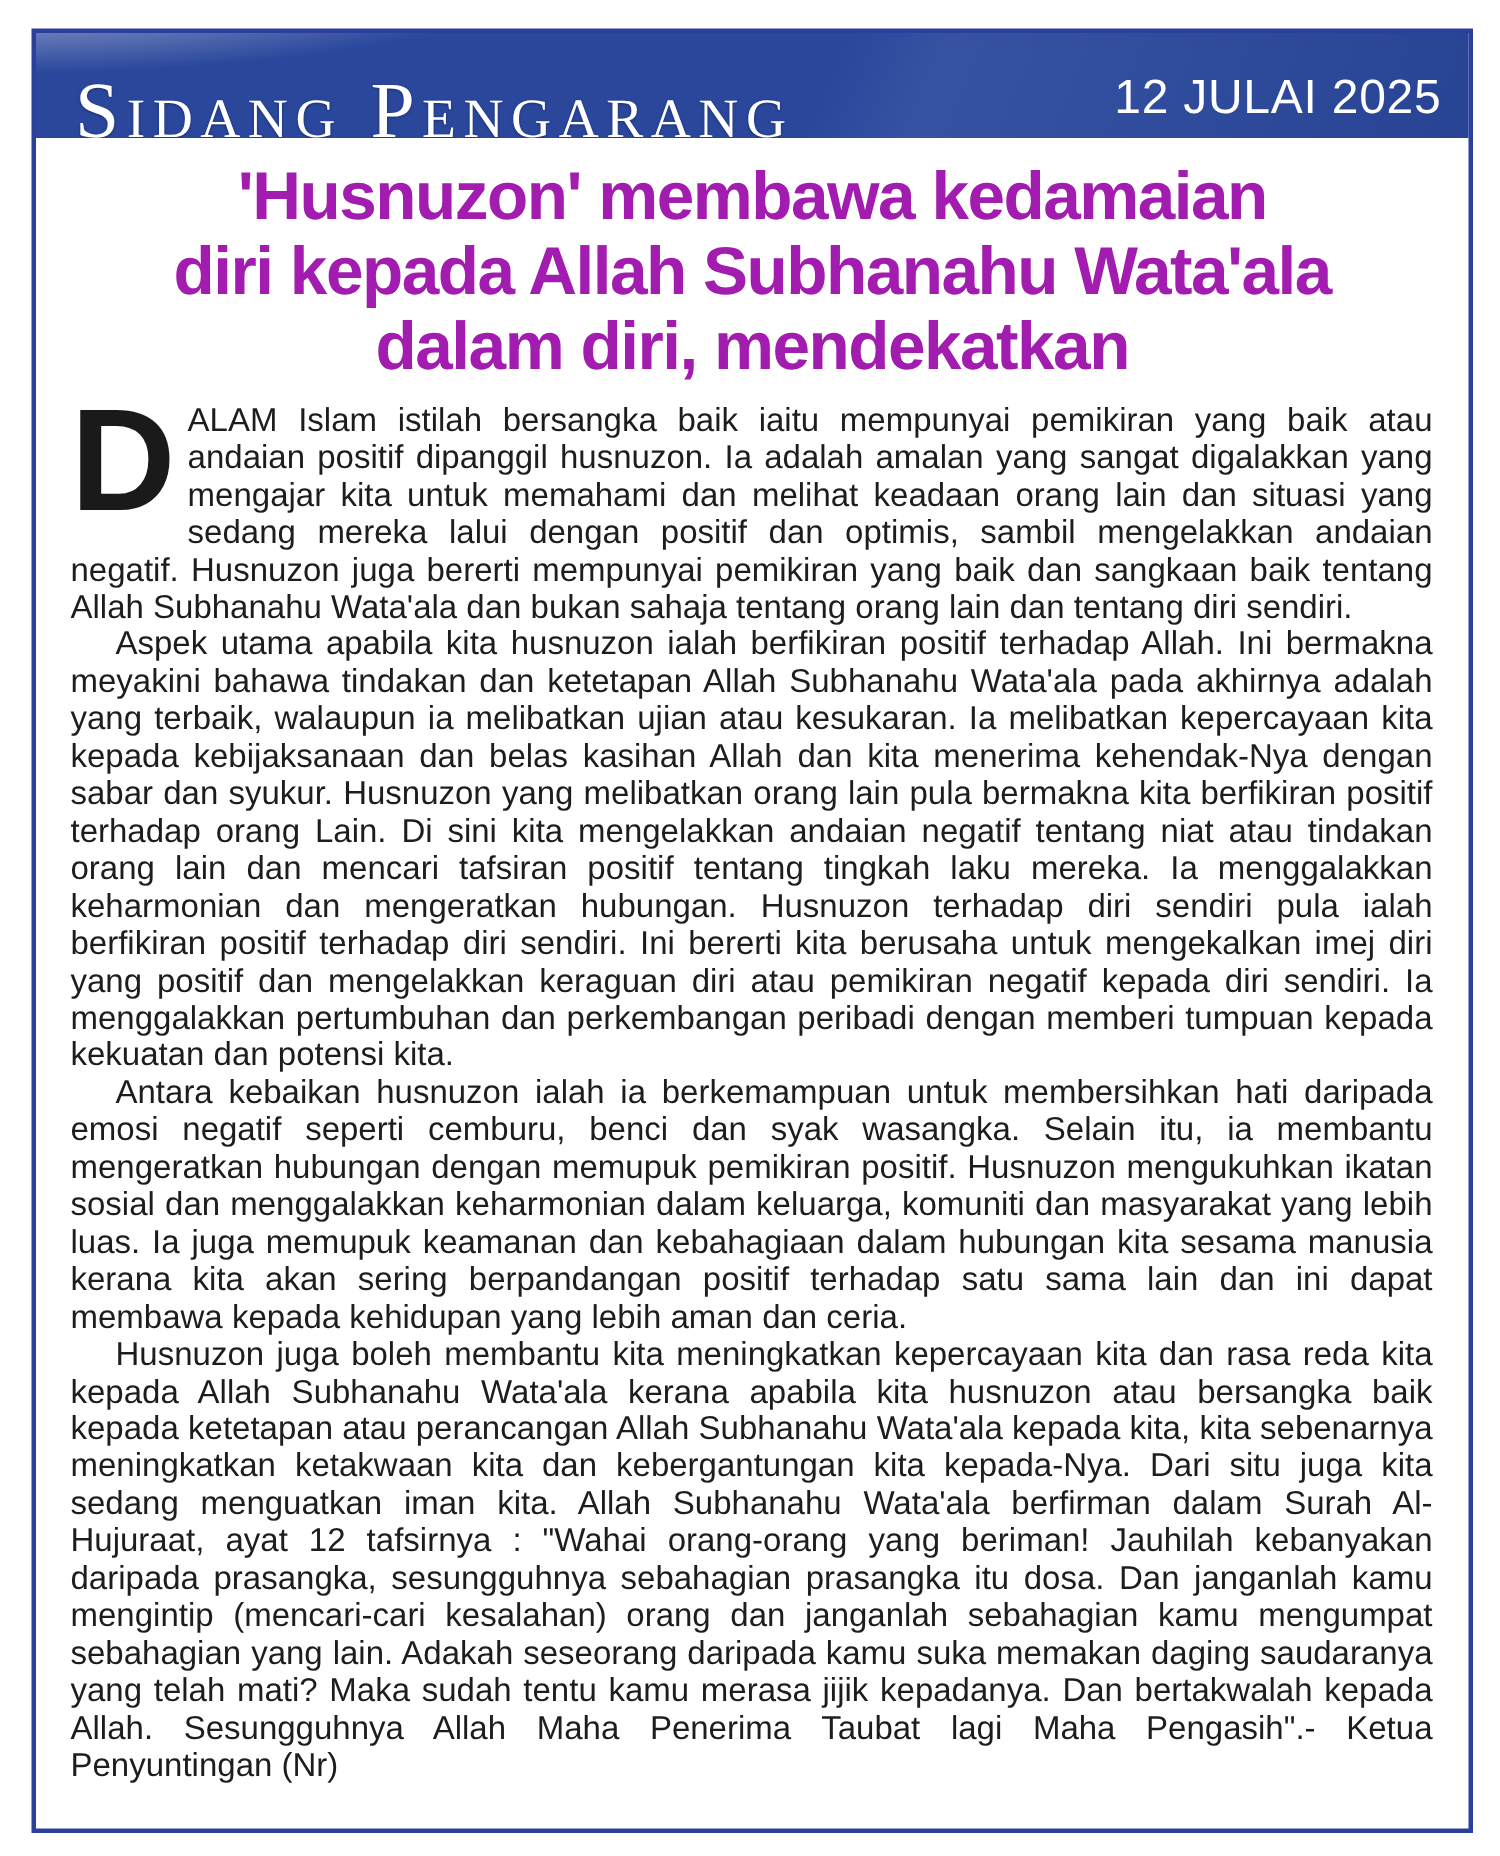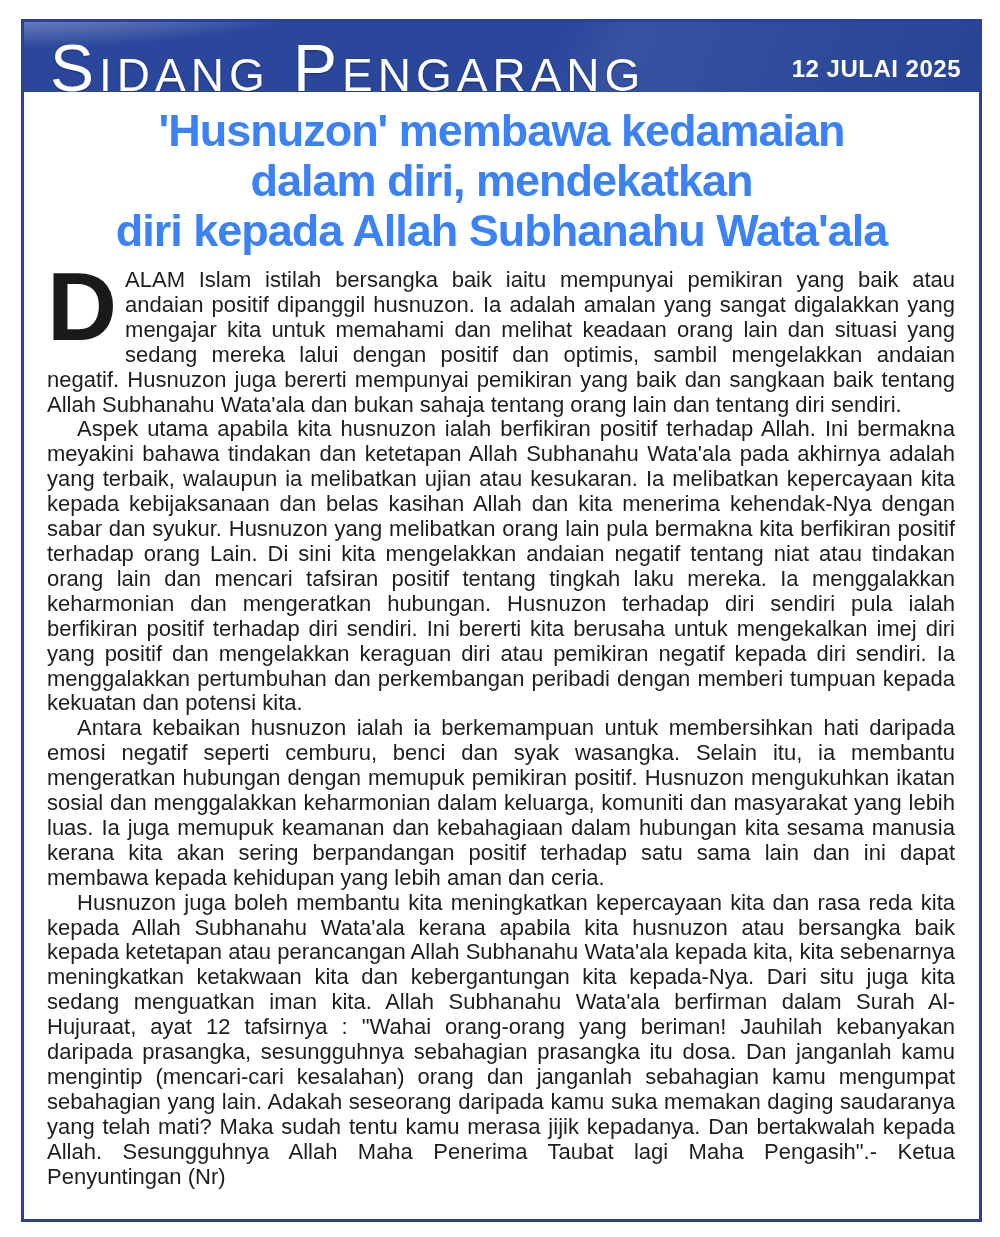--- a/index.html
+++ b/index.html
@@ -42,48 +42,48 @@
   }
   .banner::after{
     content:"";
     position:absolute;inset:0;
     background:radial-gradient(ellipse 90% 130% at 50% 215%, rgba(0,0,30,0.22) 0%, rgba(0,0,30,0) 60%);
     pointer-events:none;
   }
   .banner-title{
     position:absolute;
     left:26px;bottom:-9px;
-    font-family:Liberation Sans, sans-serif;
+    font-family:Liberation Serif, serif;
     font-variant:small-caps;
     font-weight:400;
-    font-size:66px;
+    font-size:53px;
     letter-spacing:5px;
     color:#ffffff;
     line-height:1;
     z-index:2;
     text-shadow:0 1px 2px rgba(0,0,30,0.35);
   }
   .banner-date{
     position:absolute;
     right:18px;bottom:9px;
-    font-size:24px;
-    font-weight:700;
+    font-size:32px;
+    font-weight:400;
     color:#ffffff;
     letter-spacing:0.5px;
     z-index:2;
   }
   
   .headline{
     margin-top:14px;
     text-align:center;
     font-weight:700;
     font-size:45px;
     line-height:50px;
     letter-spacing:-1px;
-    color:#3b82f6;
+    color:#a21caf;
   }
   .hl-line{display:block;}
   
   .article{
     padding:12px 24px 0 23px;
     text-align:justify;
     font-size:22px;
     line-height:24.9px;
     color:#1d1d1d;
   }
@@ -109,22 +109,22 @@
 
 <div class="page-box">
 
   <header class="banner">
     <div class="banner-title">Sidang Pengarang</div>
     <div class="banner-date">12 JULAI 2025</div>
   </header>
 
   <h1 class="headline">
     <span class="hl-line">'Husnuzon' membawa kedamaian</span>
+    <span class="hl-line">diri kepada Allah Subhanahu Wata'ala</span>
     <span class="hl-line">dalam diri, mendekatkan</span>
-    <span class="hl-line">diri kepada Allah Subhanahu Wata'ala</span>
   </h1>
 
   <div class="article">
     <p class="para"><span class="dropcap">D</span><span class="rich"><span class="s-b">ALAM</span><span class="s-n"> Islam istilah bersangka baik iaitu mempunyai pemikiran yang baik atau andaian positif dipanggil </span><span class="s-i">husnuzon</span><span class="s-n">. Ia adalah amalan yang sangat digalakkan yang mengajar kita untuk memahami dan melihat keadaan orang lain dan situasi yang sedang mereka lalui dengan positif dan optimis, sambil mengelakkan andaian negatif. </span><span class="s-i">Husnuzon</span><span class="s-n"> juga bererti mempunyai pemikiran yang baik dan sangkaan baik tentang Allah Subhanahu Wata'ala dan bukan sahaja tentang orang lain dan tentang diri sendiri.</span></span></p>
 
     <p class="para indent"><span class="s-n">Aspek utama apabila kita husnuzon ialah berfikiran positif terhadap Allah. Ini bermakna meyakini bahawa tindakan dan ketetapan Allah Subhanahu Wata'ala pada akhirnya adalah yang terbaik, walaupun ia melibatkan ujian atau kesukaran. Ia melibatkan kepercayaan kita kepada kebijaksanaan dan belas kasihan Allah dan kita menerima kehendak-Nya dengan sabar dan syukur. </span><span class="s-i">Husnuzon</span><span class="s-n"> yang melibatkan orang lain pula bermakna kita berfikiran positif terhadap orang Lain. Di sini kita mengelakkan andaian negatif tentang niat atau tindakan orang lain dan mencari tafsiran positif tentang tingkah laku mereka. Ia menggalakkan keharmonian dan mengeratkan hubungan. </span><span class="s-i">Husnuzon</span><span class="s-n"> terhadap diri sendiri pula ialah berfikiran positif terhadap diri sendiri. Ini bererti kita berusaha untuk mengekalkan imej diri yang positif dan mengelakkan keraguan diri atau pemikiran negatif kepada diri sendiri. Ia menggalakkan pertumbuhan dan perkembangan peribadi dengan memberi tumpuan kepada kekuatan dan potensi kita.</span></p>
 
     <p class="para indent"><span class="s-n">Antara kebaikan </span><span class="s-i">husnuzon</span><span class="s-n"> ialah ia berkemampuan untuk membersihkan hati daripada emosi negatif seperti cemburu, benci dan syak wasangka. Selain itu, ia membantu mengeratkan hubungan dengan memupuk pemikiran positif. </span><span class="s-i">Husnuzon</span><span class="s-n"> mengukuhkan ikatan sosial dan menggalakkan keharmonian dalam keluarga, komuniti dan masyarakat yang lebih luas. Ia juga memupuk keamanan dan kebahagiaan dalam hubungan kita sesama manusia kerana kita akan sering berpandangan positif terhadap satu sama lain dan ini dapat membawa kepada kehidupan yang lebih aman dan ceria.</span></p>
 
     <p class="para indent"><span class="s-i">Husnuzon</span><span class="s-n"> juga boleh membantu kita meningkatkan kepercayaan kita dan rasa reda kita kepada Allah Subhanahu Wata'ala kerana apabila kita </span><span class="s-i">husnuzon</span><span class="s-n"> atau bersangka baik kepada ketetapan atau perancangan Allah Subhanahu Wata'ala kepada kita, kita sebenarnya meningkatkan ketakwaan kita dan kebergantungan kita kepada-Nya. Dari situ juga kita sedang menguatkan iman kita. Allah Subhanahu Wata'ala berfirman dalam Surah Al-Hujuraat, ayat 12 tafsirnya : "</span><span class="s-i">Wahai orang-orang yang beriman! Jauhilah kebanyakan daripada prasangka, sesungguhnya sebahagian prasangka itu dosa. Dan janganlah kamu mengintip (mencari-cari kesalahan) orang dan janganlah sebahagian kamu mengumpat sebahagian yang lain. Adakah seseorang daripada kamu suka memakan daging saudaranya yang telah mati? Maka sudah tentu kamu merasa jijik kepadanya. Dan bertakwalah kepada Allah. Sesungguhnya Allah Maha Penerima Taubat lagi Maha Pengasih</span><span class="s-n">".- </span><span class="s-b">Ketua Penyuntingan (Nr)</span></p>

